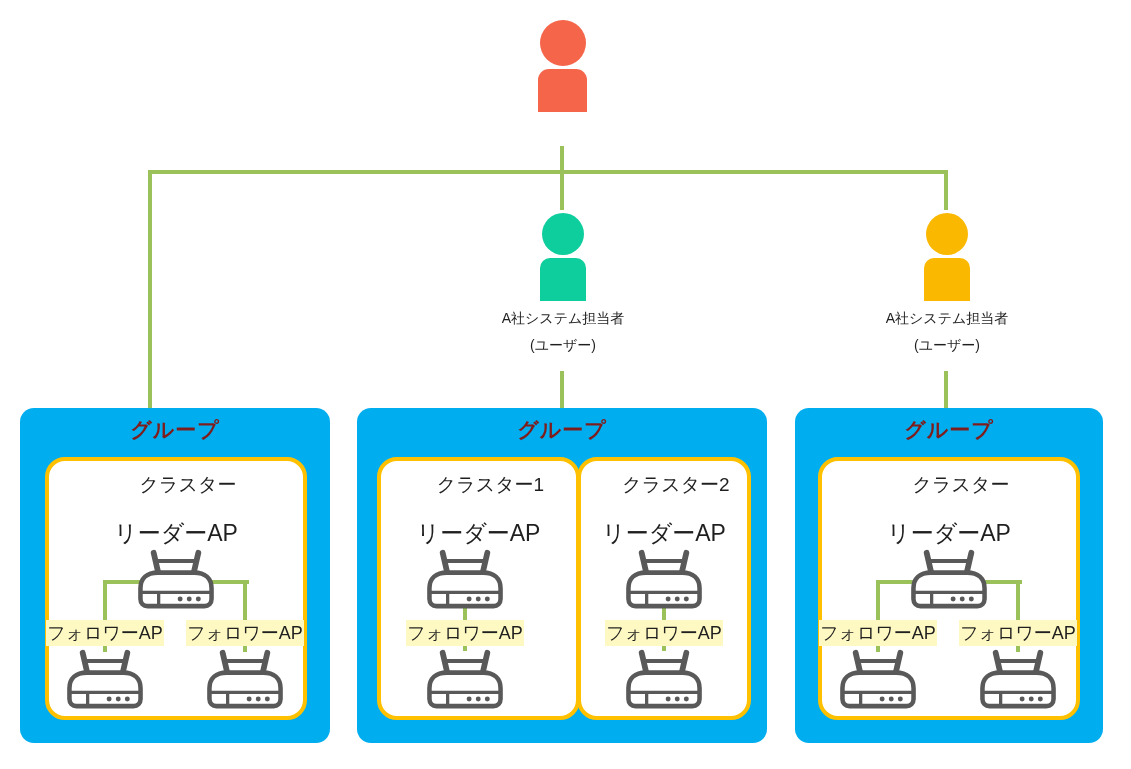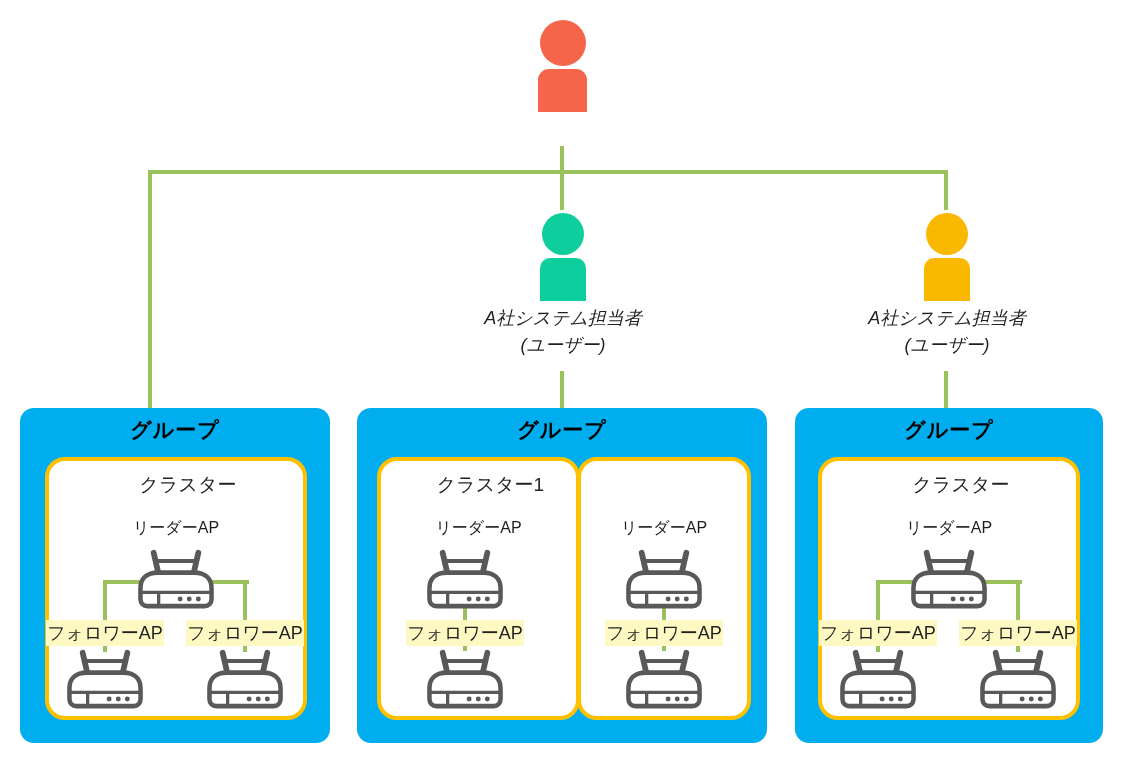--- a/index.html
+++ b/index.html
@@ -27,34 +27,34 @@
   .p-body{margin-top:3px;}
   .person.op .p-head{width:46px;height:46px;background:var(--c-operator);}
   .person.op .p-body{width:49px;height:43px;background:var(--c-operator);border-radius:11px 11px 0 0;}
   .person.user .p-head{width:42px;height:42px;}
   .person.user .p-body{width:46px;height:43px;border-radius:10px 10px 0 0;}
   .person.ua .p-head,.person.ua .p-body{background:var(--c-userA);}
   .person.ub .p-head,.person.ub .p-body{background:var(--c-userB);}
   
   .lbl{position:absolute;text-align:center;}
   .op-lbl{font-size:21px;}
-  .user-lbl{font-size:18px;line-height:27px;font-style:italic;}
+  .user-lbl{font-size:14px;line-height:27px;}
   
   .group{position:absolute;background:var(--c-group);border-radius:14px;}
-  .group-label{text-align:center;padding-top:8px;font-size:21px;font-weight:bold;color:#000000;letter-spacing:1px;}
+  .group-label{text-align:center;padding-top:8px;font-size:21px;font-weight:bold;color:#7f1d1d;letter-spacing:1px;}
   .g1{left:20px;top:408px;width:310px;height:335px;}
   .g2{left:357px;top:408px;width:410px;height:335px;}
   .g3{left:795px;top:408px;width:308px;height:335px;}
   .cluster{position:absolute;background:#fff;border:4px solid var(--c-clusterBorder);border-radius:20px;box-sizing:border-box;}
   .c-g1{left:25px;top:49px;width:262px;height:263px;}
   .c-m1{left:20px;top:49px;width:203px;height:263px;}
   .c-m2{left:220px;top:49px;width:174px;height:263px;}
   .c-g3{left:23px;top:49px;width:262px;height:263px;}
   .cl-label{position:absolute;top:11px;left:0;right:0;text-align:center;font-size:19px;padding-left:24px;}
-  .leader-lbl{position:absolute;top:57px;left:0;right:0;text-align:center;font-size:16px;}
+  .leader-lbl{position:absolute;top:57px;left:0;right:0;text-align:center;font-size:23px;}
   .f-lbl{position:absolute;width:118px;text-align:center;font-size:18px;background:#fef9c3;padding:1px 0;}
   .cline{position:absolute;background:var(--c-connector);}
   .cline.h{height:4px;}
   .cline.v{width:4px;}
   .router{position:absolute;width:86px;height:62px;}
   .router svg{display:block;width:100%;height:100%;}
 </style>
 </head>
 <body>
 
@@ -148,20 +148,21 @@
       </div>
       <div class="f-lbl" style="left:25px;top:159px">フォロワーAP</div>
       <div class="router" style="left:41px;top:186px">
         <svg viewBox="0 0 104 75">
             <use href="#router-glyph"></use>
           </svg>
       </div>
     </div>
 
     <div class="cluster c-m2">
+      <div class="cl-label">クラスター2</div>
       <div class="leader-lbl">リーダーAP</div>
       <div class="cline v" style="left:81px;top:144px;height:46px"></div>
       <div class="router" style="left:40px;top:86px">
         <svg viewBox="0 0 104 75">
             <use href="#router-glyph"></use>
           </svg>
       </div>
       <div class="f-lbl" style="left:24px;top:159px">フォロワーAP</div>
       <div class="router" style="left:40px;top:186px">
         <svg viewBox="0 0 104 75">

